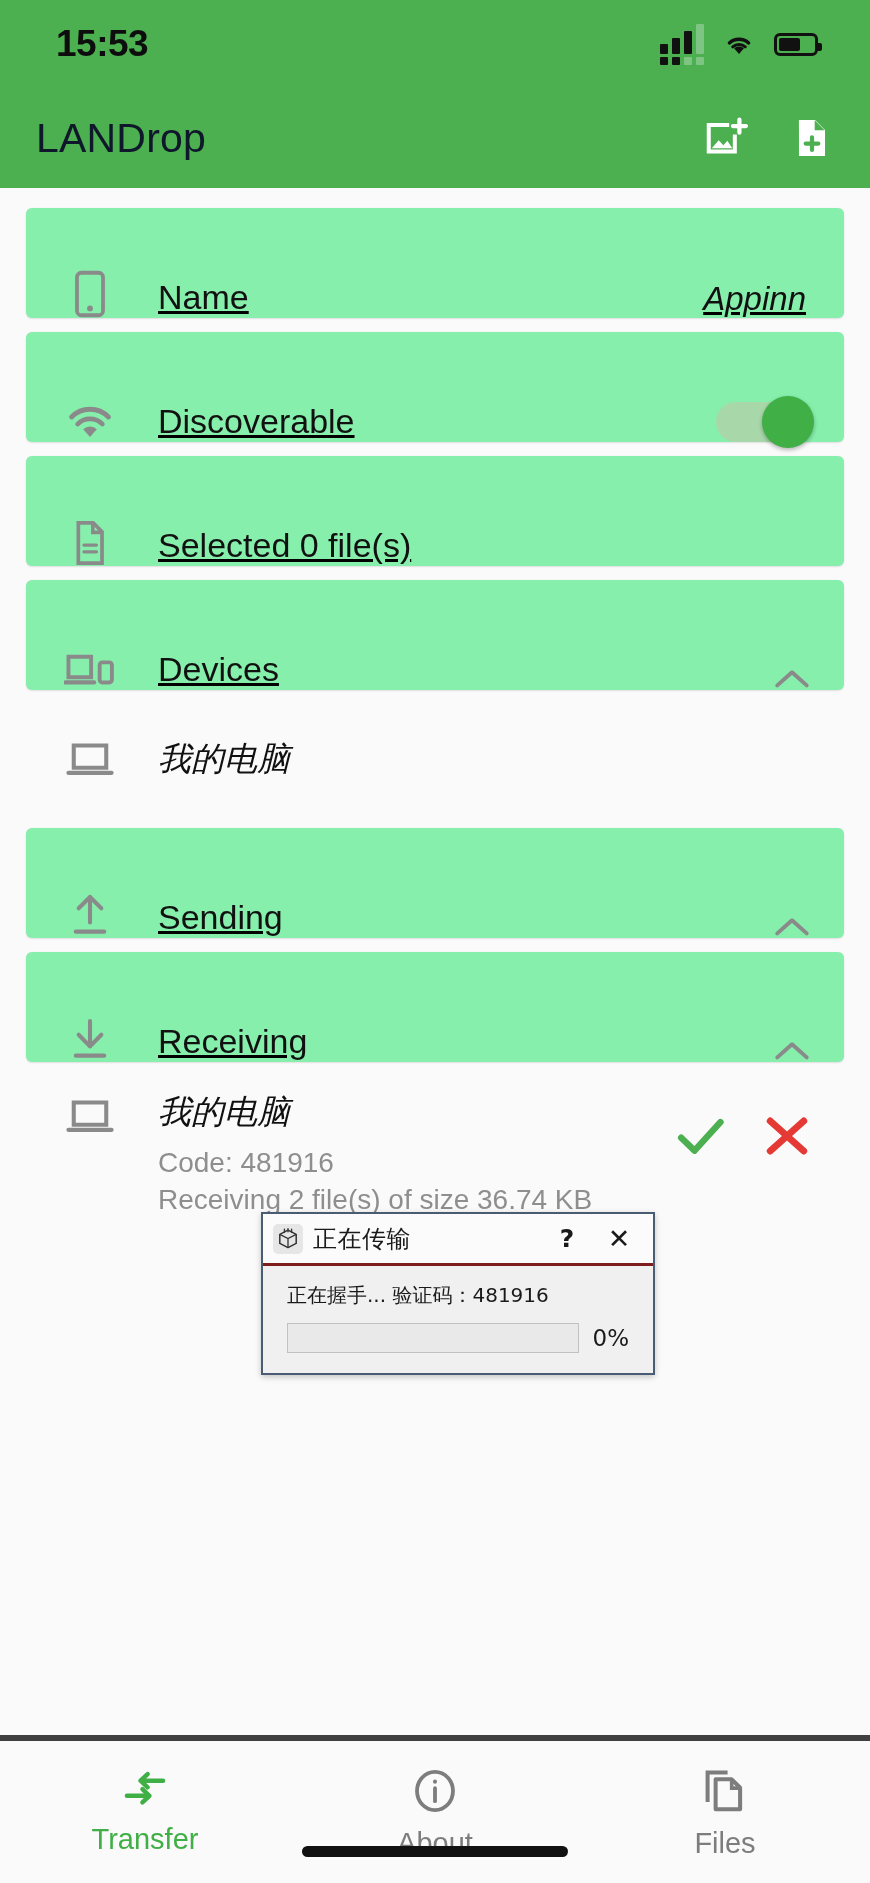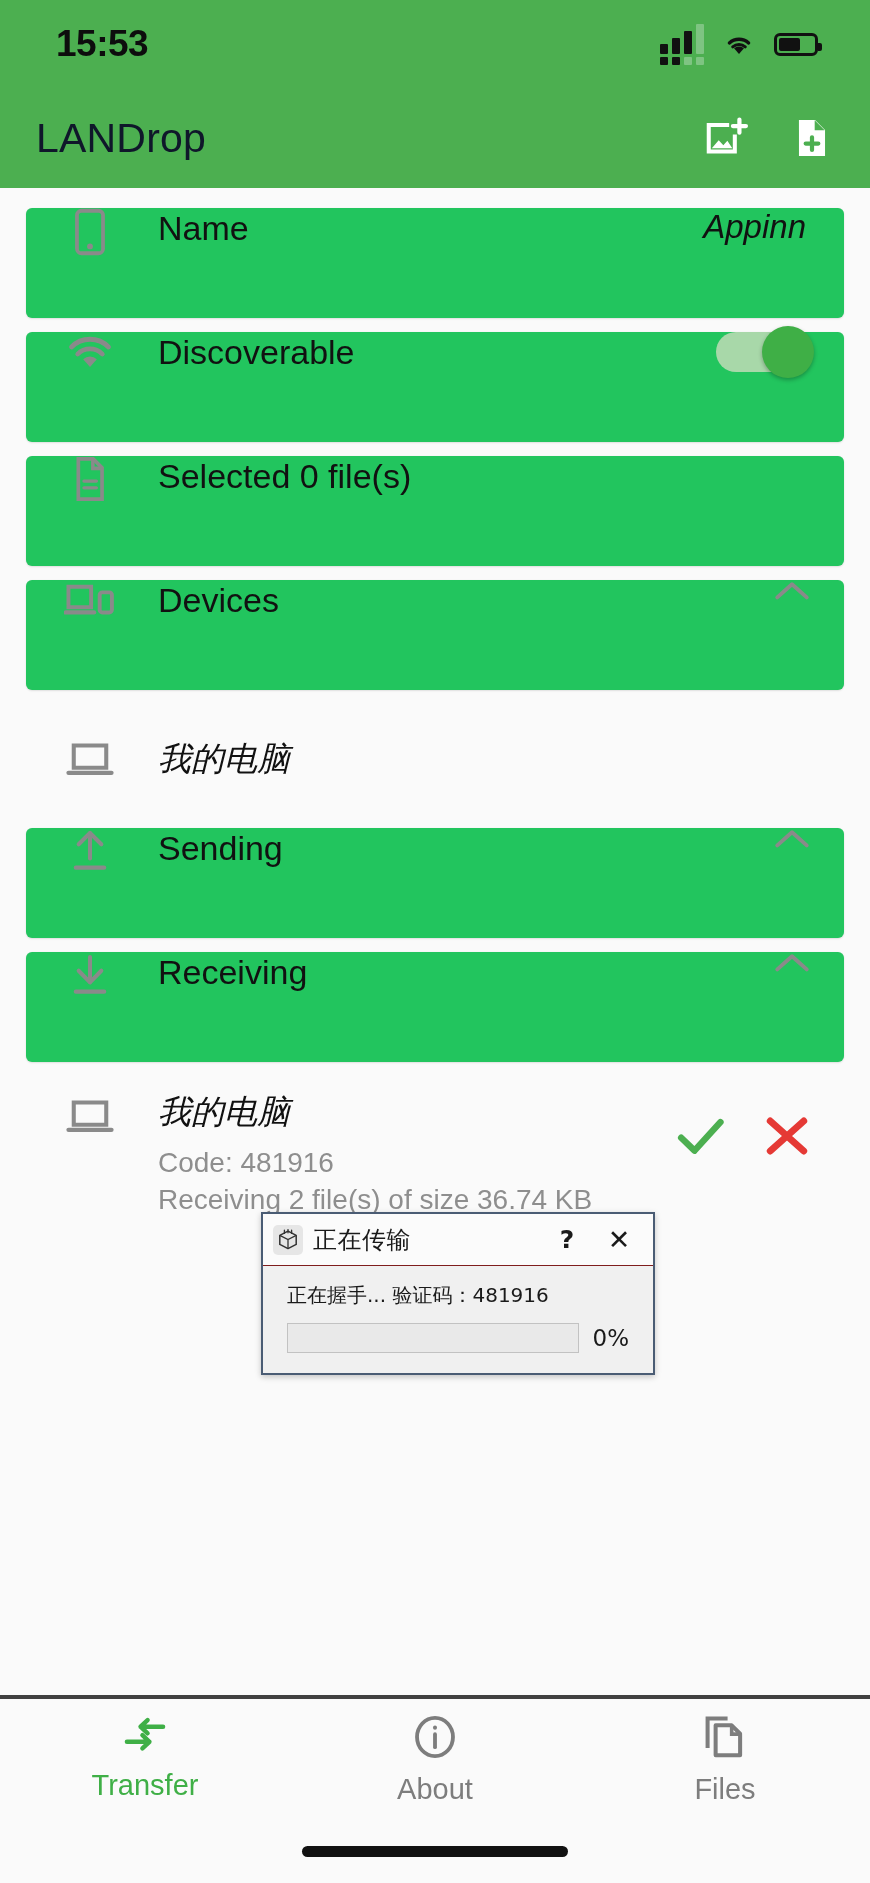--- a/index.html
+++ b/index.html
@@ -89,28 +89,29 @@
 
   
   .content {
     flex: 1 1 auto;
     background: #fafafa;
     overflow: hidden;
     padding-top: 20px;
   }
 
   .card {
-    background: #22c55e;
+    background: #86efac;
     margin: 0 26px 14px 26px;
     border-radius: 6px;
     box-shadow: 0 1px 2px rgba(0,0,0,0.10), 0 0 1px rgba(0,0,0,0.08);
     display: flex;
-    align-items: flex-start;
+    align-items: flex-end;
     min-height: 110px;
     padding: 0 34px 0 32px;
+    text-decoration: underline;
   }
   .row-plain {
     background: transparent;
     margin: 0 26px 14px 26px;
     display: flex;
     align-items: center;
     min-height: 110px;
     padding: 0 34px 0 32px;
   }
   .row-icon {
@@ -193,21 +194,21 @@
     top: 1212px;
     width: 394px;
     background: #f0f0f0;
     border: 2px solid #4a5c74;
     box-shadow: 0 2px 6px rgba(0,0,0,0.22);
     font-family: "DejaVu Sans", "Liberation Sans", sans-serif;
   }
   .dlg-title {
     height: 52px;
     background: #fbfbfb;
-    border-bottom: 1px solid #7f1d1d;
+    border-bottom: 3px solid #7f1d1d;
     display: flex;
     align-items: center;
     padding: 0 12px 0 10px;
     gap: 10px;
   }
   .dlg-ico {
     width: 30px; height: 30px;
     background: #e6e6e6;
     border-radius: 5px;
     display: flex; align-items: center; justify-content: center;
@@ -241,26 +242,26 @@
     height: 30px;
     background: #e9e9e9;
     border: 1px solid #c2c2c2;
   }
   .progbar .fill { height: 100%; background: #4CAF50; width: 0%; }
   .prog-pct { font-size: 23px; color: #1a1a1a; }
 
   
   .bottomnav {
     flex: 0 0 auto;
-    height: 188px;
+    height: 148px;
     background: #fafafa;
-    border-top: 4px solid #404040;
+    border-top: 6px solid #404040;
     display: flex;
     align-items: flex-start;
-    padding-top: 16px;
+    padding-top: 28px;
   }
   .nav-item {
     flex: 1 1 0;
     display: flex;
     flex-direction: column;
     align-items: center;
     gap: 14px;
     cursor: pointer;
     color: #7d7d7d;
   }

